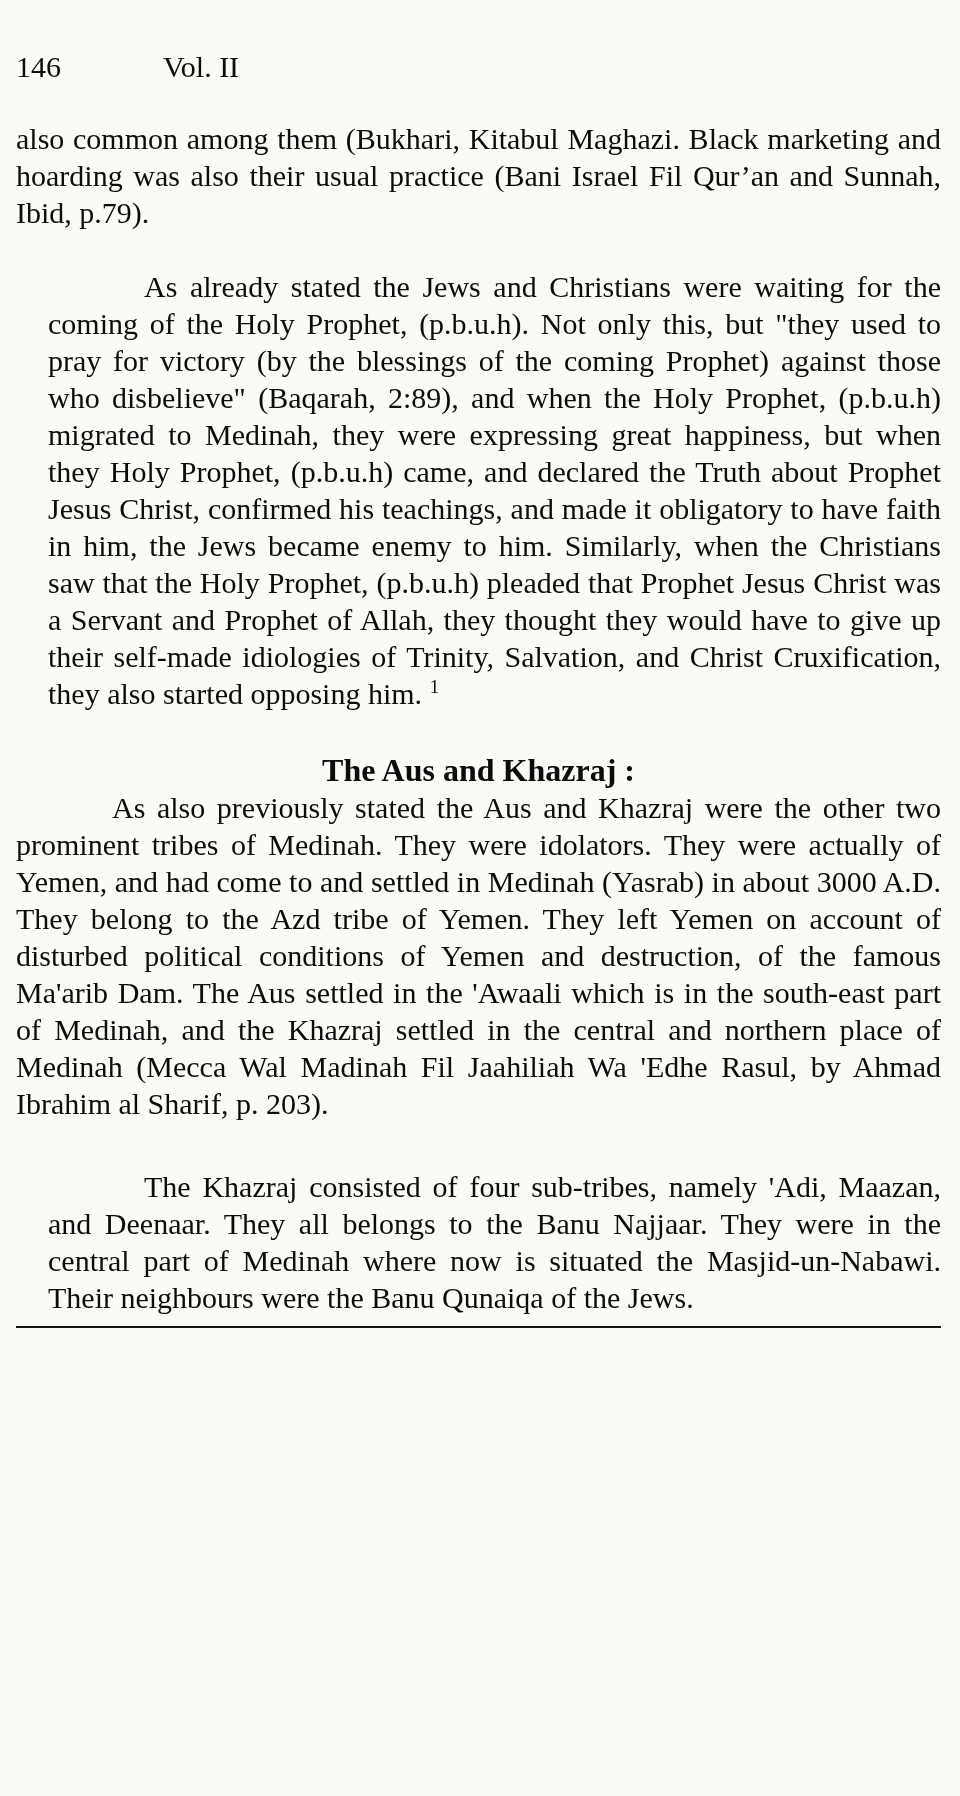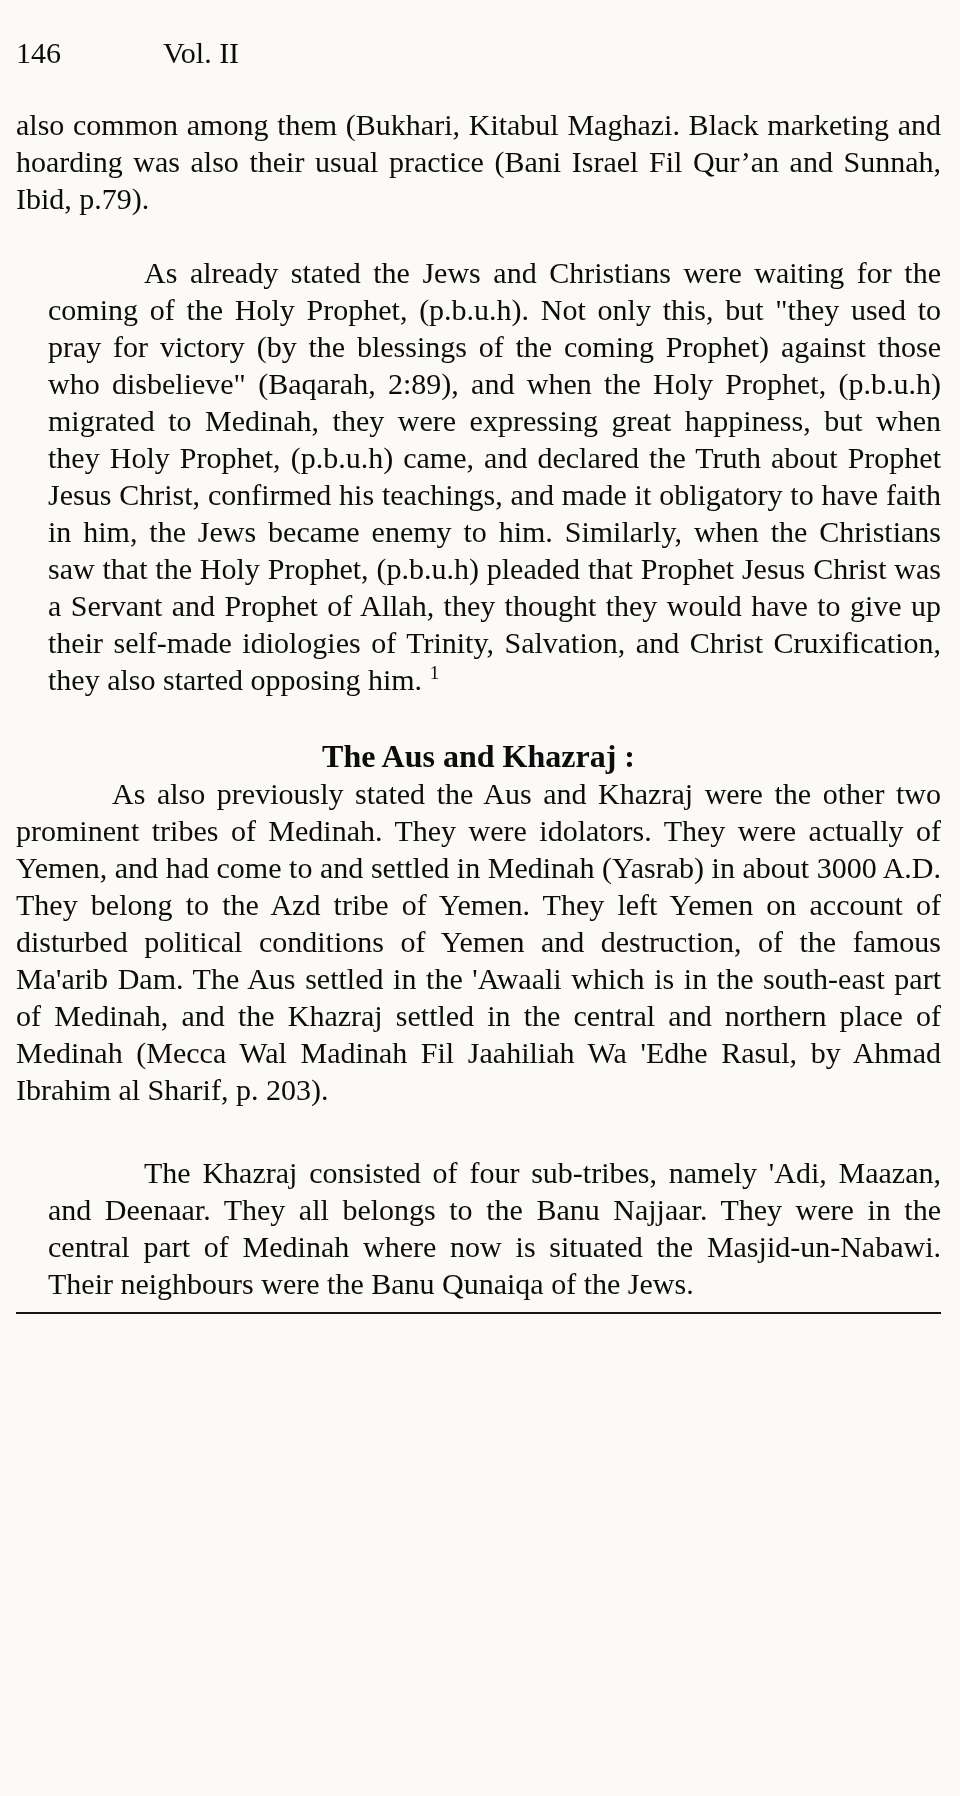--- a/index.html
+++ b/index.html
@@ -5,32 +5,32 @@
   html, body { margin: 0; padding: 0; }
   body {
     width: 960px;
     height: 1796px;
     background: #fbfaf7;
     font-family: "Liberation Serif", "DejaVu Serif", serif;
     color: #0c0c0c;
     overflow: hidden;
     box-sizing: border-box;
   }
-  .page { padding: 36px 19px 0 16px; }
+  .page { padding: 16px 19px 0 16px; }
 
   .page-header {
     display: flex;
     align-items: baseline;
     font-size: 30px;
     line-height: 34px;
     white-space: nowrap;
   }
   .running-title { margin-left: 50px; }
   .running-title em { font-style: italic; }
-  .volume { margin-left: 102px; }
+  .volume { margin-left: 102px; margin-top: 34px; }
 
   .content {
     margin-top: 36px;
     font-size: 30px;
     line-height: 37px;
     text-align: justify;
   }
   .para { margin: 0; }
   .para.indent { text-indent: 96px; }
   .para + .para { margin-top: 37px; margin-left: 32px; }

